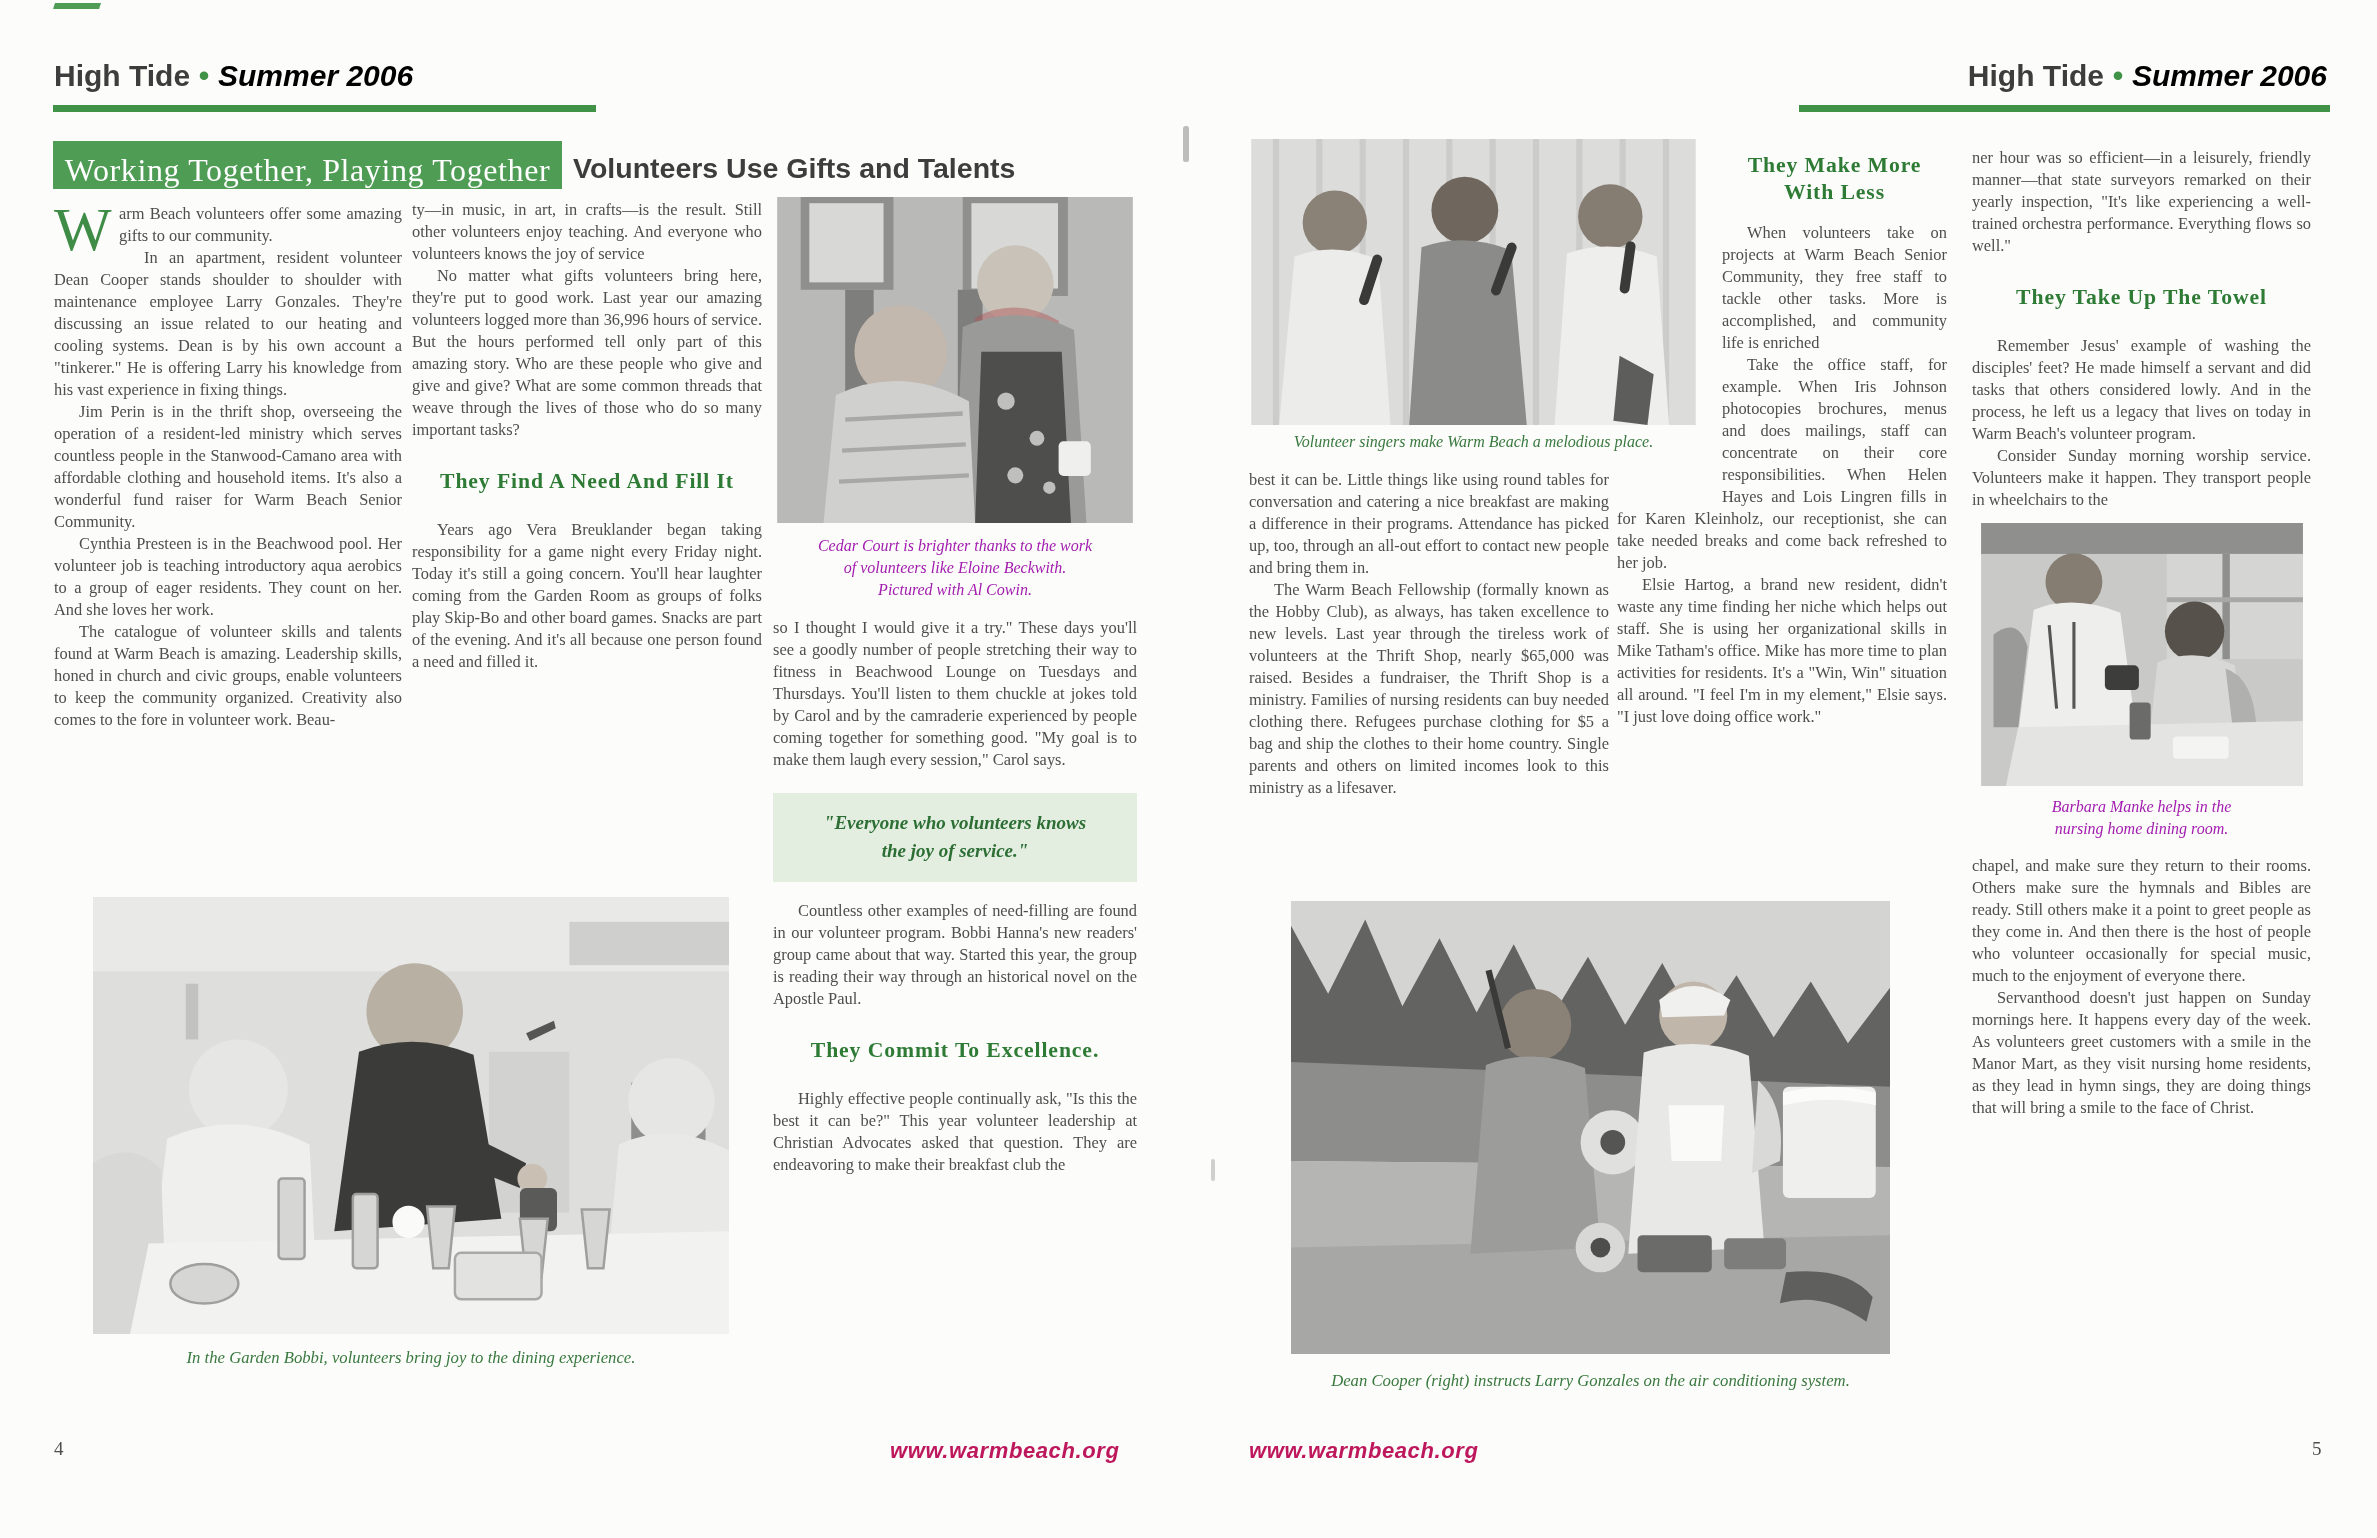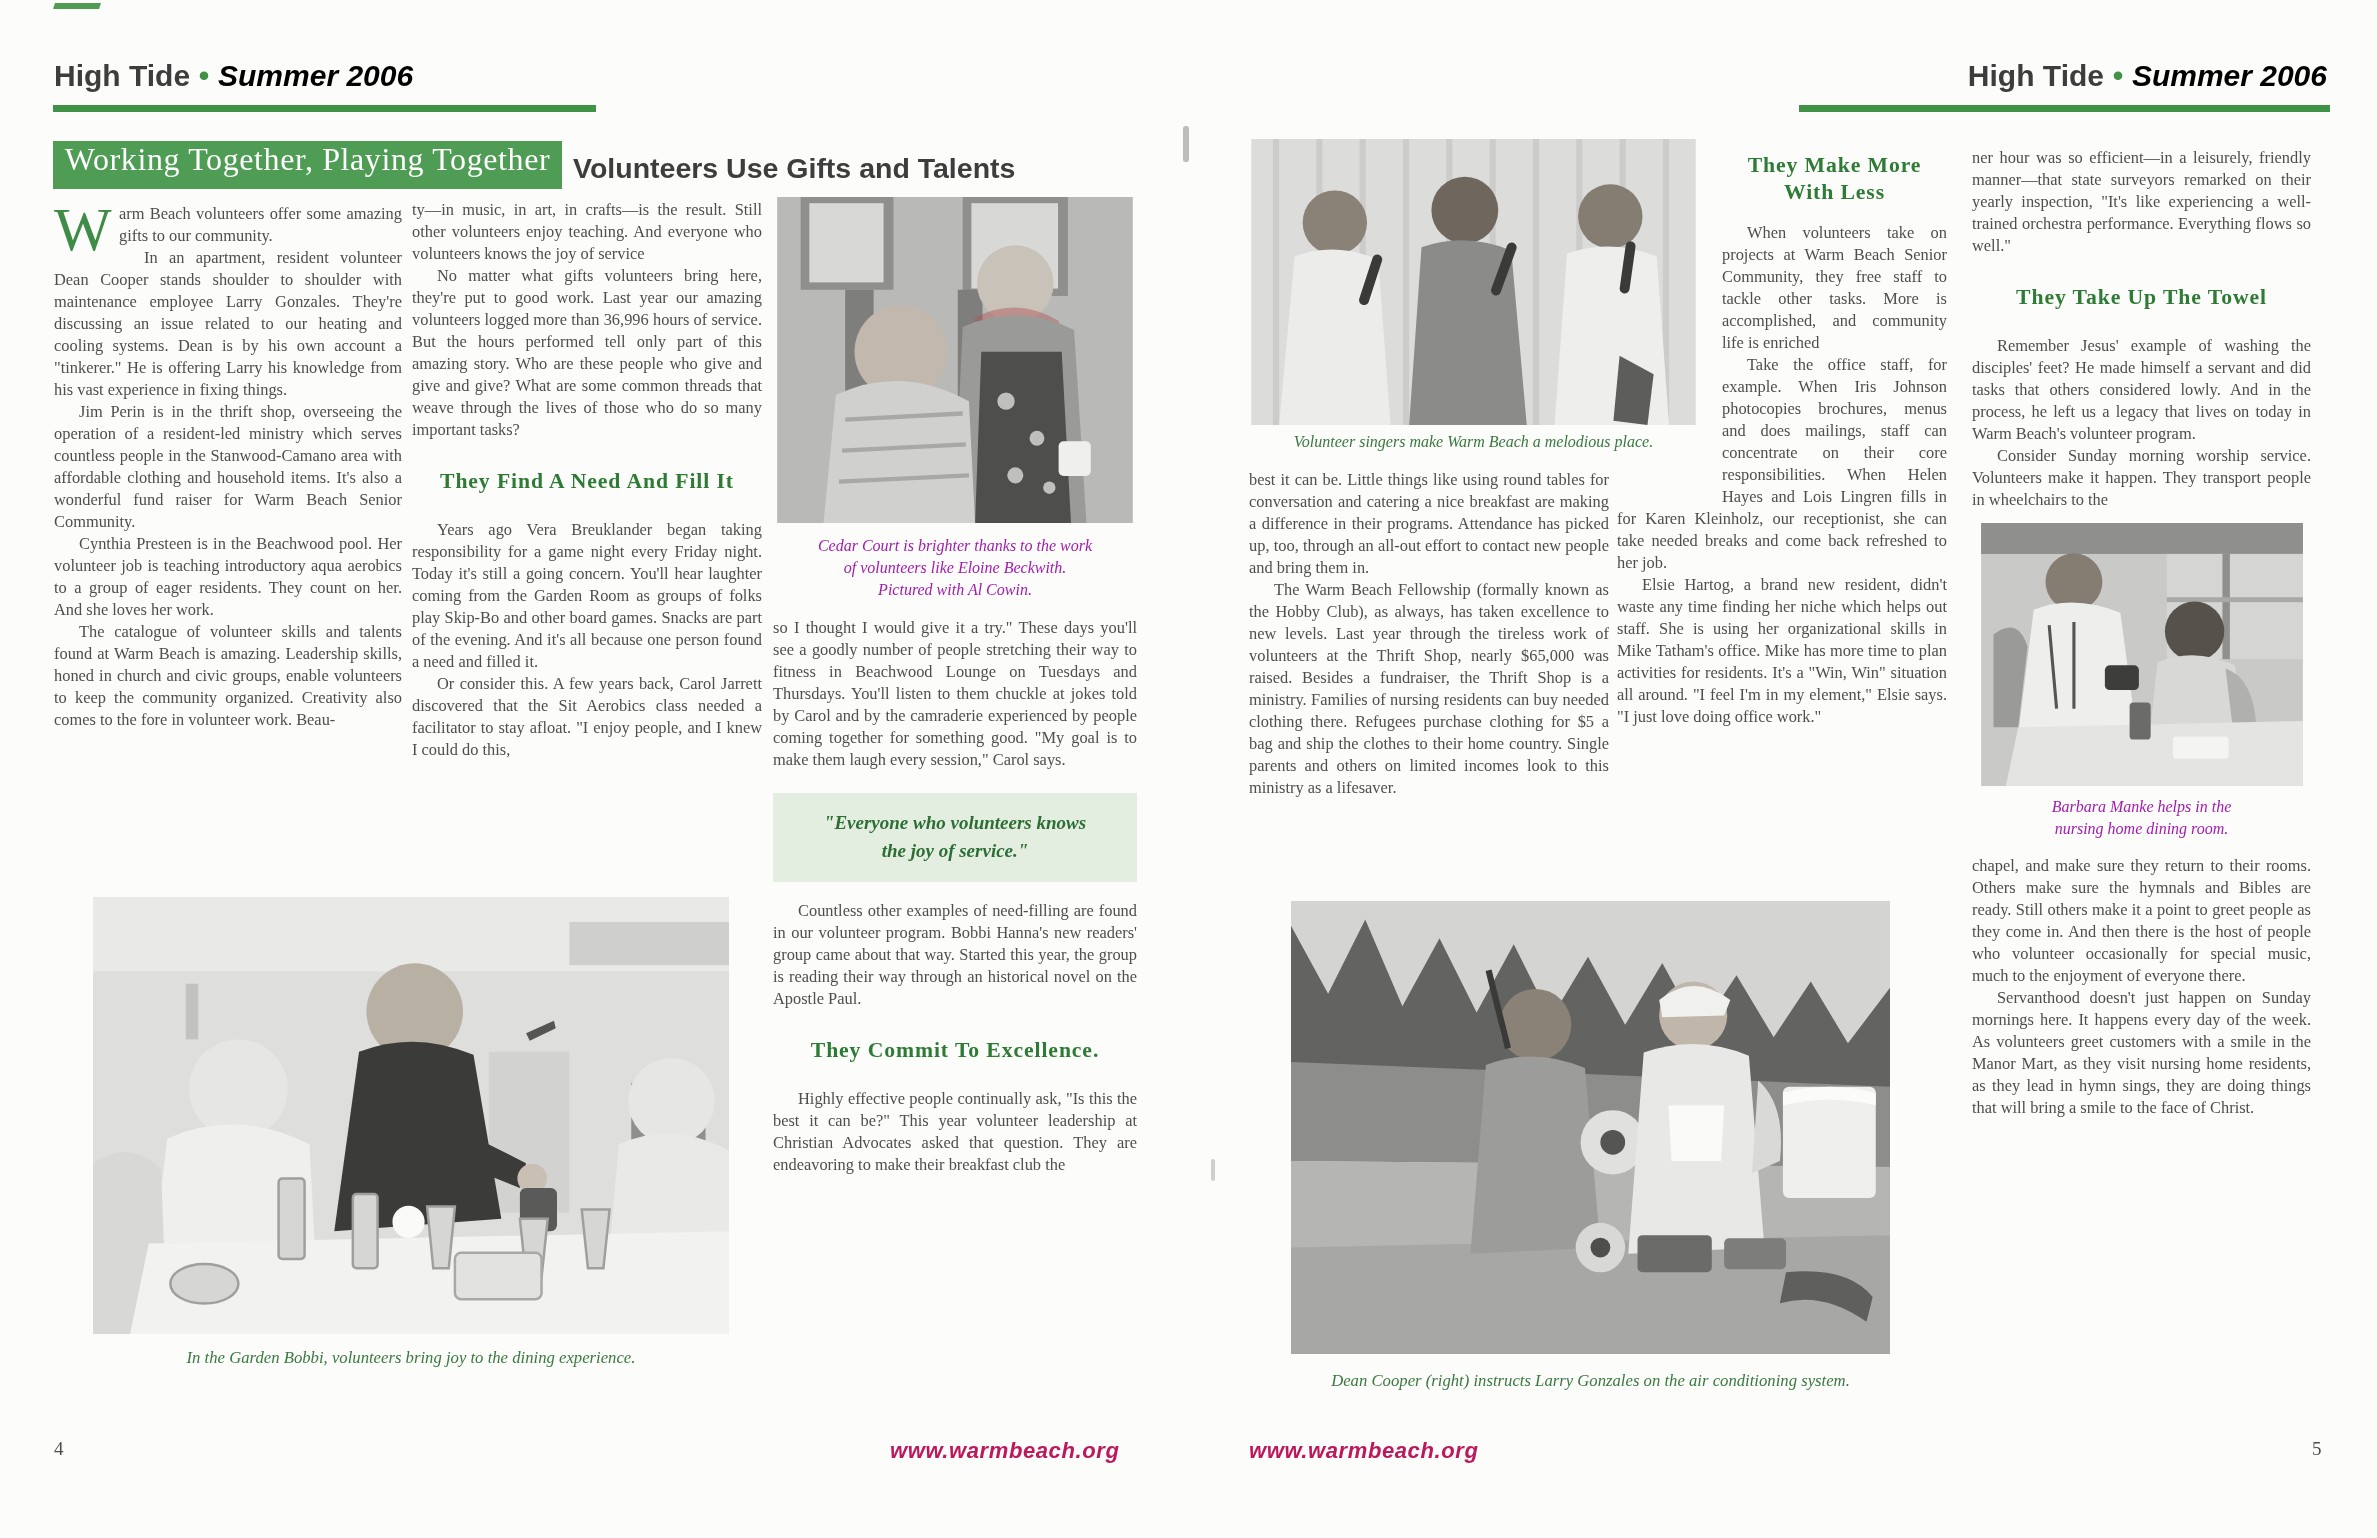--- a/index.html
+++ b/index.html
@@ -12,21 +12,21 @@
   .hdr-bullet{color:#3f9246;margin:0 8.7px;}
   .hdr-issue{color:#000000;font-style:italic;}
   .rule{position:absolute;height:6.8px;background:#3f9246;top:105px;}
   .rule-left{left:53px;width:543px;}
   .rule-right{left:1799px;width:531px;}
   .corner-mark{position:absolute;left:54px;top:3.1px;width:46px;height:6.2px;background:#4f9c55;transform:skewX(-18deg);}
   .gutter-artifact{position:absolute;left:1183px;top:126px;width:5.6px;height:36px;background:#bdbdbb;border-radius:2.5px;}
   .gutter-artifact2{position:absolute;left:1211px;top:1159px;width:4.3px;height:22px;background:#cfcfcd;border-radius:1.9px;}
   
   .banner{position:absolute;left:53px;top:141px;width:509px;height:48px;background:#4f9c55;color:#ffffff;
-          display:flex;align-items:flex-start;justify-content:center;font-size:32px;letter-spacing:0.6px;}
+          display:flex;align-items:flex-end;justify-content:center;font-size:32px;letter-spacing:0.6px;}
   .headline{position:absolute;left:573px;top:152px;margin:0;font-family:"Liberation Sans",sans-serif;
             font-size:28.5px;font-weight:700;color:#3d3d3d;white-space:nowrap;}
   
   .col{position:absolute;font-size:16.4px;line-height:22px;text-align:justify;}
   .col p{margin:0;text-indent:25px;}
   .col p.cont{text-indent:0;}
   .dropcap{float:left;font-size:61px;line-height:46px;color:#3e8c46;margin:3.7px 7.4px 0 0;}
   .gh{color:#2e7b35;font-weight:700;font-size:21.7px;line-height:27px;text-align:center;letter-spacing:0.9px;margin:27px 0 23.5px;}
   .gh.tight{margin:0 0 16px;}
   .pcap{color:#a21caf;font-style:italic;font-size:16px;line-height:21.7px;text-align:center;text-indent:0;}
@@ -71,21 +71,20 @@
     <p>Jim Perin is in the thrift shop, overseeing the operation of a resident-led ministry which serves countless people in the Stanwood-Camano area with affordable clothing and household items. It's also a wonderful fund raiser for Warm Beach Senior Community.</p>
     <p>Cynthia Presteen is in the Beachwood pool. Her volunteer job is teaching introductory aqua aerobics to a group of eager residents. They count on her. And she loves her work.</p>
     <p>The catalogue of volunteer skills and talents found at Warm Beach is amazing. Leadership skills, honed in church and civic groups, enable volunteers to keep the community organized. Creativity also comes to the fore in volunteer work. Beau-</p>
   </div>
 
   <div class="col" style="left:412px;top:199px;width:350px;">
     <p class="cont">ty—in music, in art, in crafts—is the result. Still other volunteers enjoy teaching. And everyone who volunteers knows the joy of service</p>
     <p>No matter what gifts volunteers bring here, they're put to good work. Last year our amazing volunteers logged more than 36,996 hours of service. But the hours performed tell only part of this amazing story. Who are these people who give and give and give? What are some common threads that weave through the lives of those who do so many important tasks?</p>
     <div class="gh">They Find A Need And Fill It</div>
     <p>Years ago Vera Breuklander began taking responsibility for a game night every Friday night. Today it's still a going concern. You'll hear laughter coming from the Garden Room as groups of folks play Skip-Bo and other board games. Snacks are part of the evening. And it's all because one person found a need and filled it.</p>
-    <p>Or consider this. A few years back, Carol Jarrett discovered that the Sit Aerobics class needed a facilitator to stay afloat. "I enjoy people, and I knew I could do this,</p>
   </div>
 
   <div class="col" style="left:773px;top:197px;width:364px;">
     <div class="photo" style="width:356px;height:326px;margin:0 auto 12.4px;">
       <svg width="356" height="326" viewBox="0 0 575 527" xmlns="http://www.w3.org/2000/svg">
         <rect width="575" height="527" fill="#b9b9b7"></rect>
         <rect x="38" y="0" width="150" height="150" fill="#8f8f8d"></rect>
           <rect x="52" y="10" width="120" height="128" fill="#d8d8d6"></rect>
         <rect x="300" y="0" width="170" height="160" fill="#8f8f8d"></rect>
           <rect x="314" y="10" width="140" height="138" fill="#d8d8d6"></rect>

